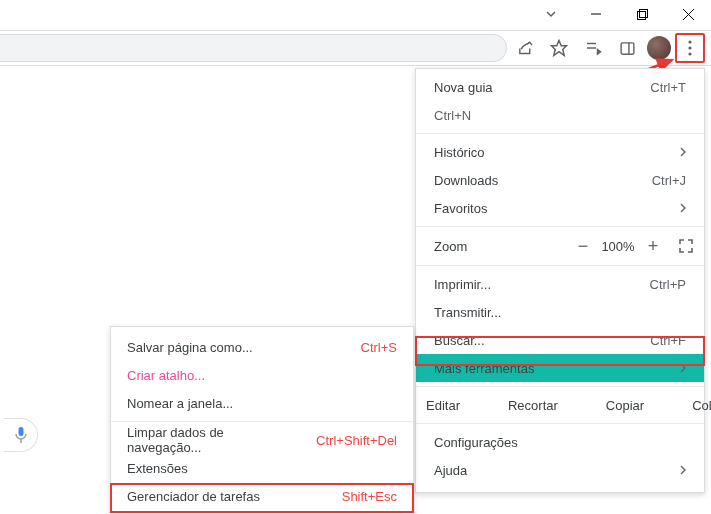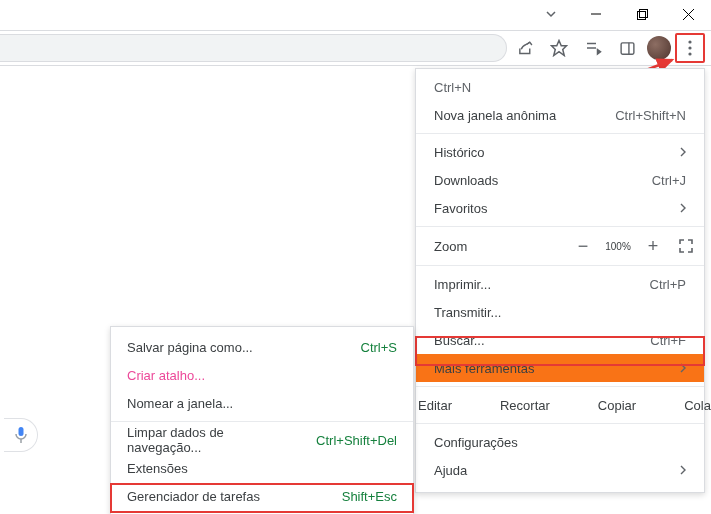--- a/index.html
+++ b/index.html
@@ -88,21 +88,21 @@
   }
   .menu-item {
     display: flex;
     align-items: center;
     height: 28px;
     padding: 0 18px;
     color: #3c4043;
     font-size: 13px;
     position: relative;
   }
-  .menu-item.hover { background: #f97316; }
+  .menu-item.hover { background: #14b8a6; }
   .menu-item .label { flex: 1; }
   .menu-item .shortcut { color: #5f6368; font-size: 13px; }
   .menu-sep {
     height: 1px;
     background: #e8eaed;
     margin: 4px 0;
   }
   .chevron-right {
     color: #5f6368;
   }
@@ -112,27 +112,27 @@
     height: 30px;
     padding: 0 4px 0 18px;
   }
   .zoom-row .label { flex: 1; }
   .zoom-btn, .zoom-val, .full-btn {
     display: inline-flex;
     align-items: center; justify-content: center;
     color: #3c4043;
   }
   .zoom-btn { width: 26px; font-size: 18px; color: #5f6368;}
-  .zoom-val { width: 44px; font-size: 10px; text-align: right; }
+  .zoom-val { width: 44px; font-size: 13px; text-align: right; }
   .full-btn { width: 28px; margin-left: 6px; color: #5f6368;}
   .edit-row {
     display: flex;
     align-items: center;
     height: 28px;
-    padding: 0 4px 0 2px;
+    padding: 0 4px 0 10px;
     gap: 48px;
   }
   .edit-row .label { width: 56px; }
   .edit-btn {
     flex: 1;
     text-align: center;
   }
   .red-box {
     position: absolute;
     border: 2px solid #e53935;
@@ -143,21 +143,21 @@
     position: absolute;
     width: 304px;
     background: #fff;
     border: 1px solid #dadce0;
     box-shadow: 0 2px 6px rgba(0,0,0,0.15);
     padding: 6px 0;
     top: 326px;
     left: 110px;
   }
   .submenu .menu-item { padding: 0 16px; gap: 44px; }
-  .submenu .menu-item .shortcut { color: #15803d; }
+  .submenu .menu-item .shortcut { color: #ef4444; }
   .disabled { color: #ec4899; }
   
   .arrow {
     position: absolute;
     top: 58px;
     left: 606px;
     pointer-events: none;
   }
   
   .voice {
@@ -242,25 +242,25 @@
   <defs>
       <marker id="ah" markerWidth="8" markerHeight="8" refX="6" refY="3" orient="auto">
         <path d="M0,0 L7,3 L0,6 Z" fill="#e53935"></path>
       </marker>
     </defs>
   <line x1="4" y1="26" x2="66" y2="2" stroke="#e53935" stroke-width="2.5" marker-end="url(#ah)"></line>
 </svg>
 
 <div class="menu">
   <div class="menu-item">
+    <span class="label">Nova guia</span>
+    <span class="shortcut">Ctrl+T</span>
+  </div>
+  <div class="menu-item">
     <span class="shortcut">Ctrl+N</span>
-  </div>
-  <div class="menu-item">
-    <span class="label">Nova janela anônima</span>
-    <span class="shortcut">Ctrl+Shift+N</span>
   </div>
   <div class="menu-sep"></div>
   <div class="menu-item">
     <span class="label">Histórico</span>
     <span class="chevron-right">
       <svg width="6" height="10" viewBox="0 0 6 10">
           <path d="M1 1l4 4-4 4" fill="none" stroke="currentColor" stroke-width="1.4"></path>
         </svg>
     </span>
   </div>

